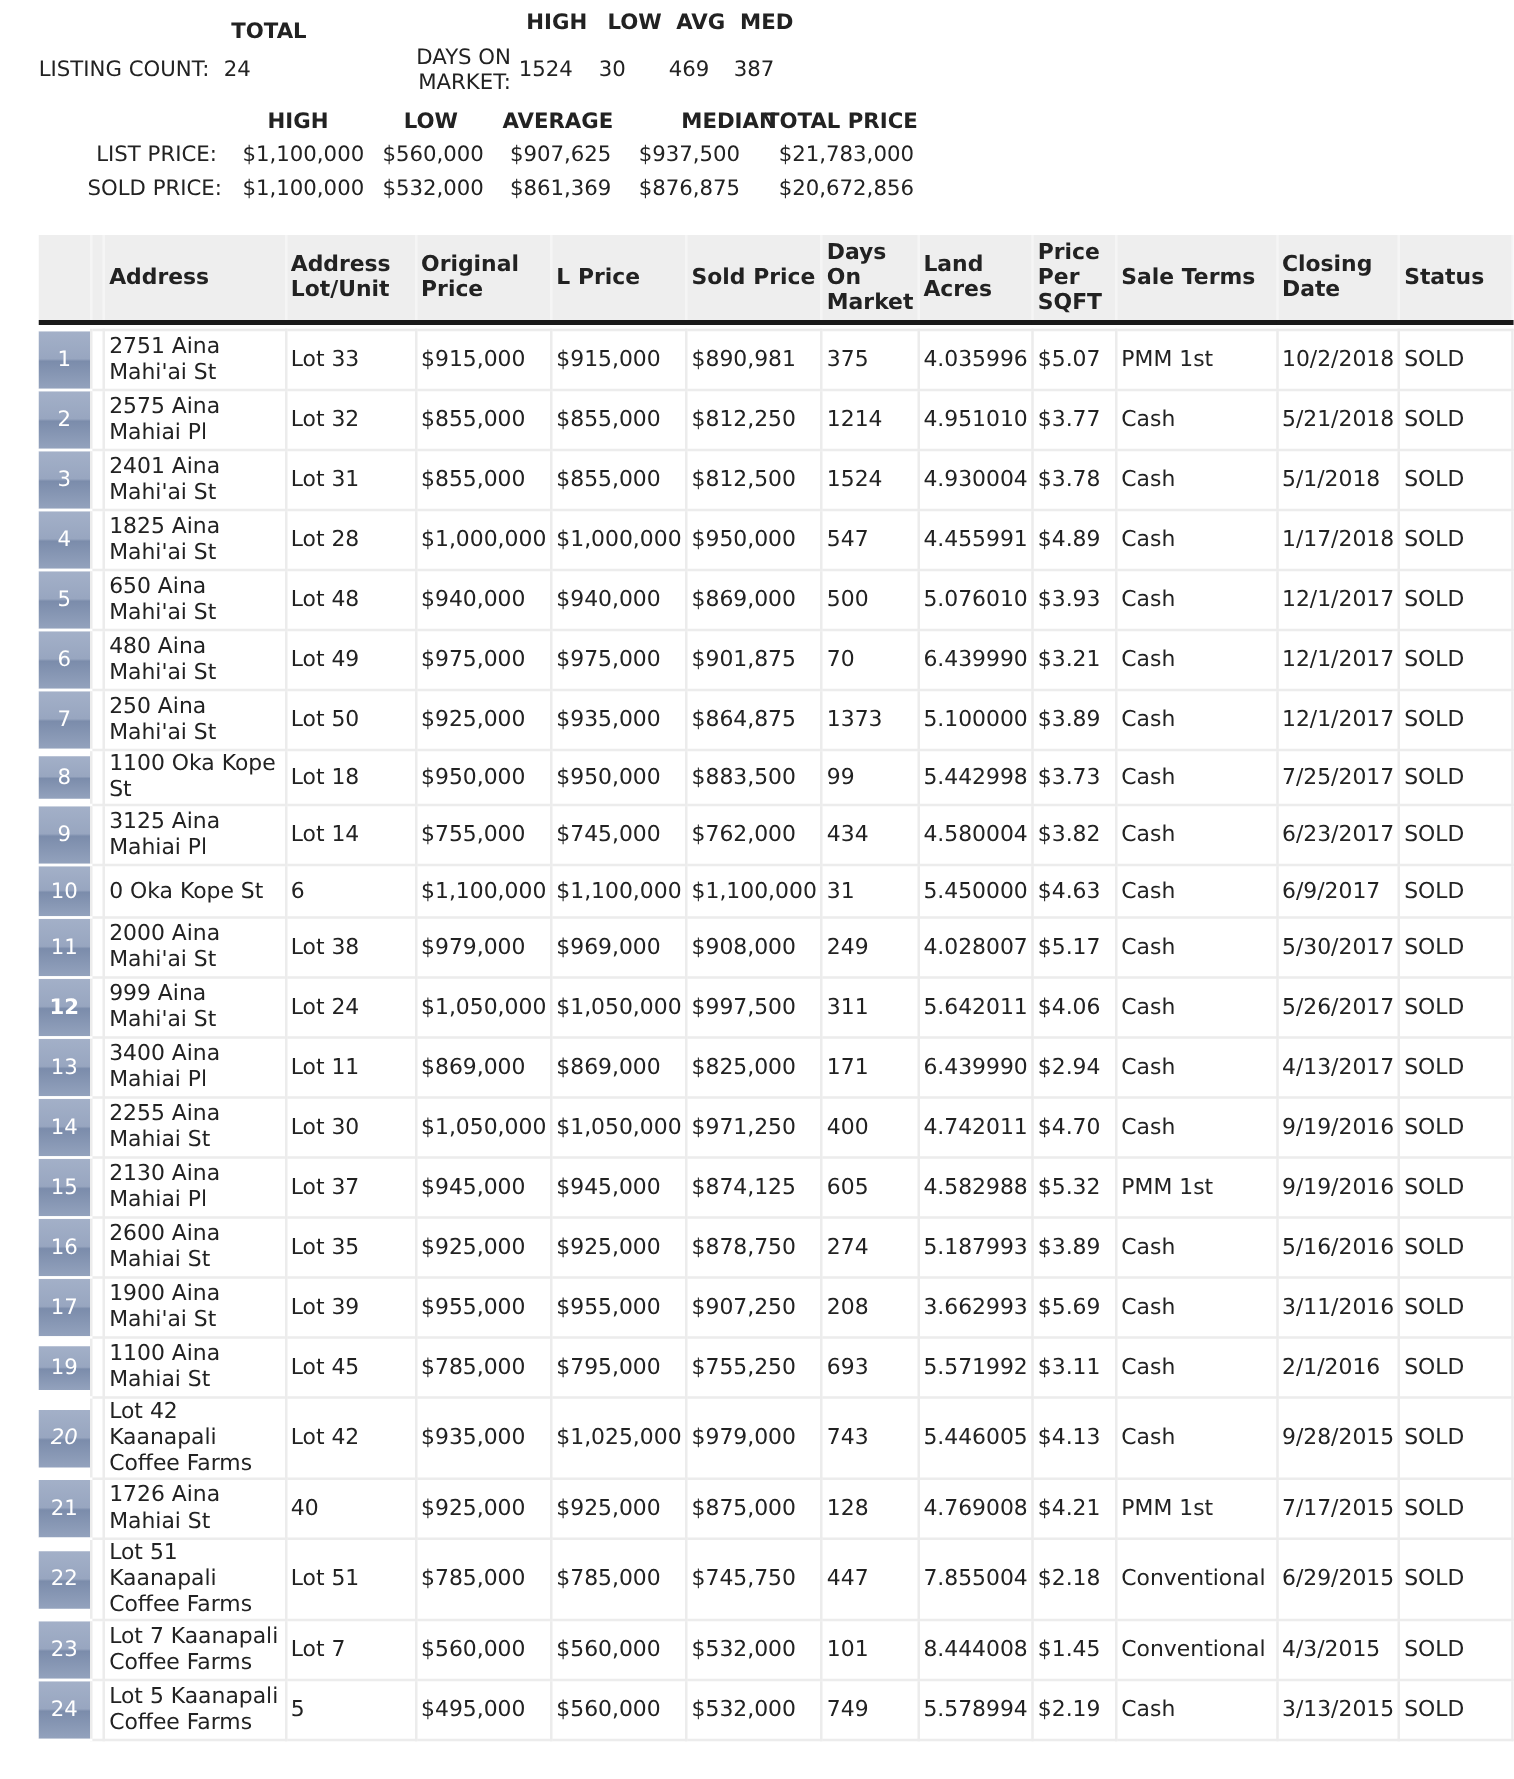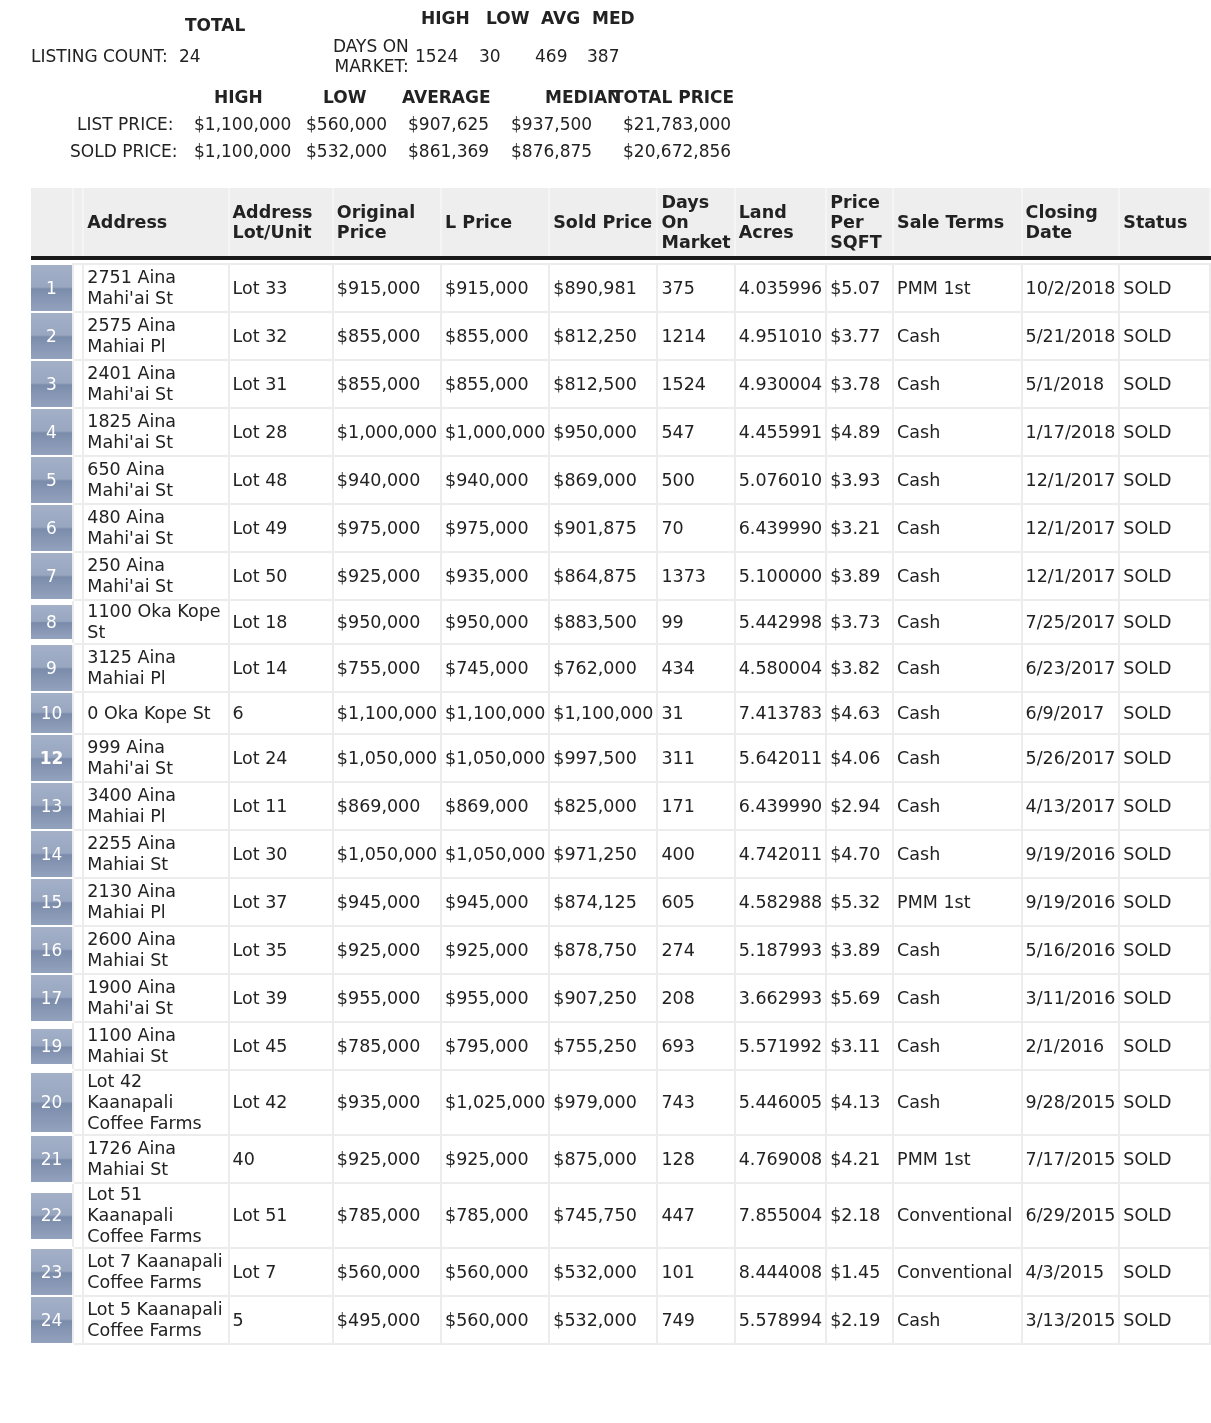--- a/index.html
+++ b/index.html
@@ -240,24 +240,41 @@
         <td class="num">
           <div class="rn" style="height: 40px;">10</div>
         </td>
         <td class="gap"></td>
         <td class="addr">0 Oka Kope St</td>
         <td>6</td>
         <td>$1,100,000</td>
         <td>$1,100,000</td>
         <td>$1,100,000</td>
         <td>31</td>
-        <td>7.413783</td>
+        <td>5.450000</td>
         <td>$4.63</td>
         <td>Cash</td>
         <td>6/9/2017</td>
+        <td>SOLD</td>
+      </tr>
+      <tr style="height: 48px;">
+        <td class="num">
+          <div class="rn" style="height: 46px;">11</div>
+        </td>
+        <td class="gap"></td>
+        <td class="addr">2000 Aina Mahi'ai St</td>
+        <td>Lot 38</td>
+        <td>$979,000</td>
+        <td>$969,000</td>
+        <td>$908,000</td>
+        <td>249</td>
+        <td>4.028007</td>
+        <td>$5.17</td>
+        <td>Cash</td>
+        <td>5/30/2017</td>
         <td>SOLD</td>
       </tr>
       <tr style="height: 48px;">
         <td class="num">
           <div class="rn" style="height: 46px; font-weight: bold;">12</div>
         </td>
         <td class="gap"></td>
         <td class="addr">999 Aina Mahi'ai St</td>
         <td>Lot 24</td>
         <td>$1,050,000</td>
@@ -367,21 +384,21 @@
         <td>$755,250</td>
         <td>693</td>
         <td>5.571992</td>
         <td>$3.11</td>
         <td>Cash</td>
         <td>2/1/2016</td>
         <td>SOLD</td>
       </tr>
       <tr style="height: 48px;">
         <td class="num">
-          <div class="rn" style="height: 59px;">20</div>
+          <div class="rn" style="height: 46px; font-style: italic;">20</div>
         </td>
         <td class="gap"></td>
         <td class="addr">Lot 42 Kaanapali Coffee Farms</td>
         <td>Lot 42</td>
         <td>$935,000</td>
         <td>$1,025,000</td>
         <td>$979,000</td>
         <td>743</td>
         <td>5.446005</td>
         <td>$4.13</td>

